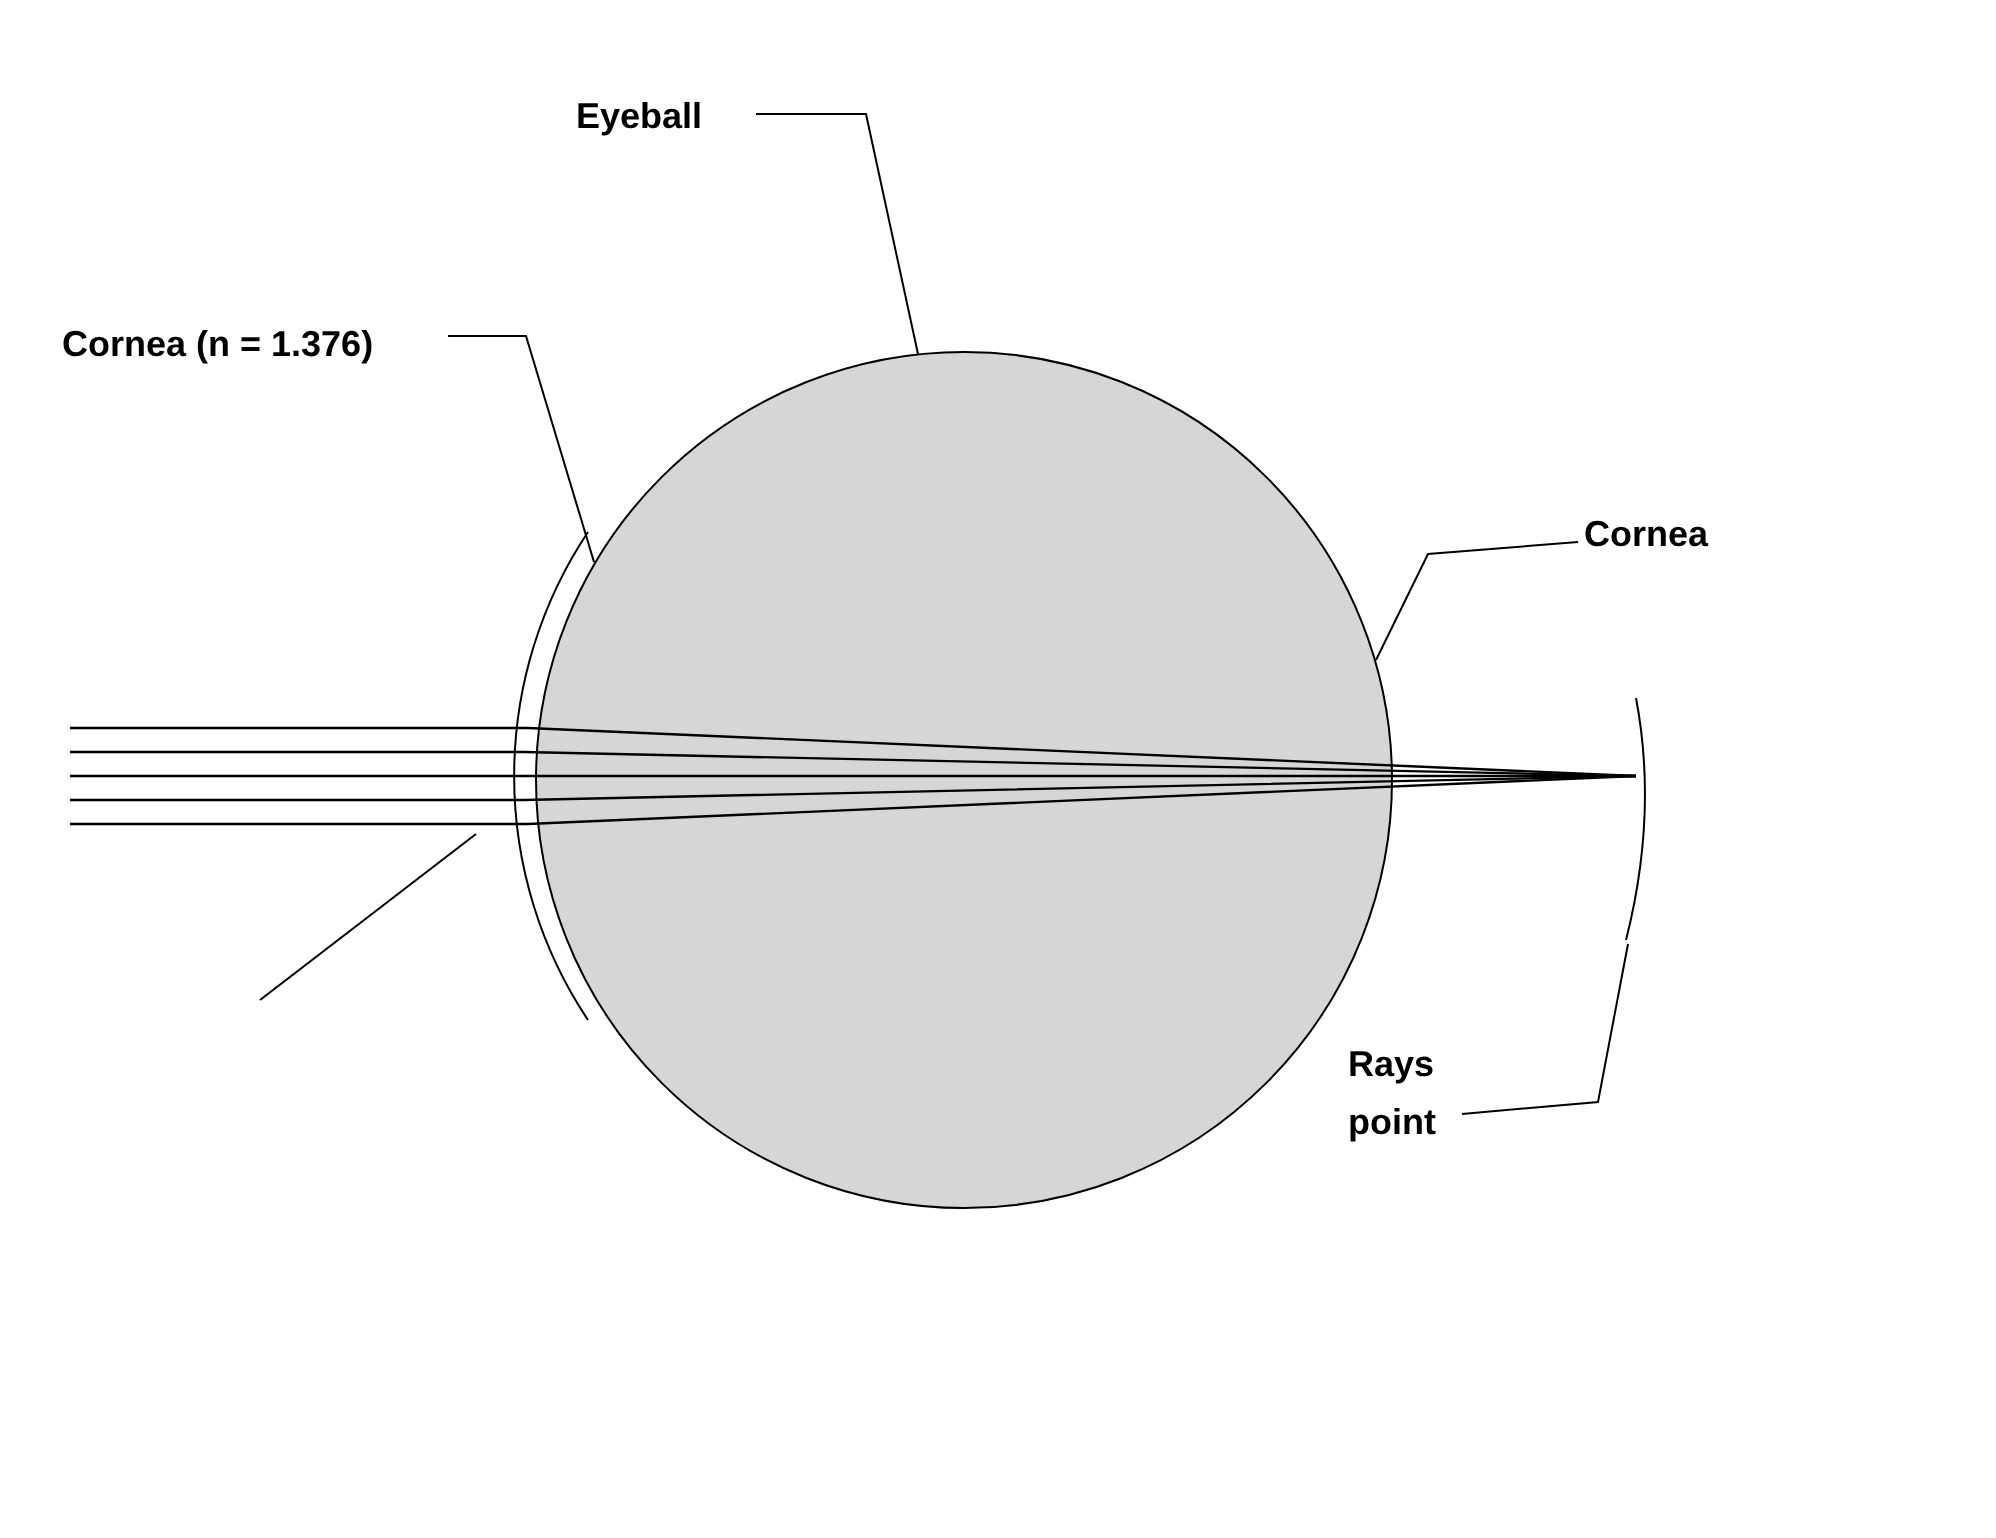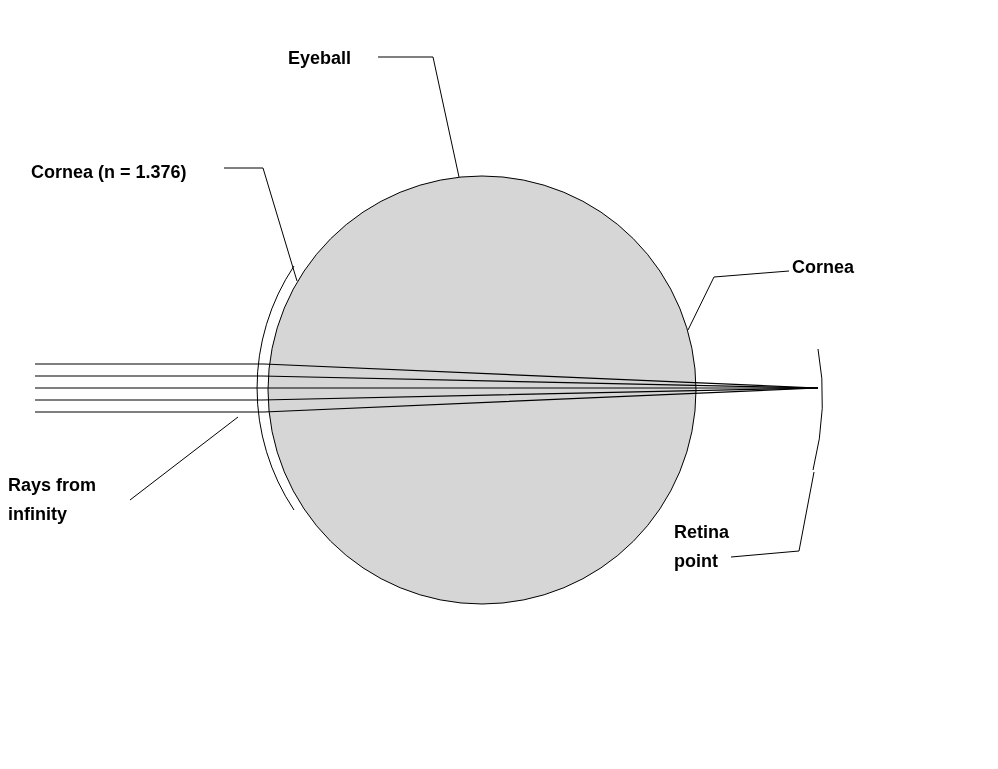--- a/index.html
+++ b/index.html
@@ -59,23 +59,19 @@
     <path d="M 130 500 L 238 417" fill="none" stroke="#000000" stroke-width="1"></path>
     <path d="M 731 557 L 799 551 L 814 472" fill="none" stroke="#000000" stroke-width="1"></path>
   </svg>
 
   <div class="label label-eyeball">Eyeball</div>
 
   <div class="label label-cornea">Cornea (n = 1.376)</div>
 
   <div class="label label-retina">Cornea</div>
 
-  <div class="label label-rays">
-    <div>Rays from</div>
-    <div>infinity</div>
-  </div>
 
   <div class="label label-focal">
-    <div>Retina</div>
+    <div>Rays</div>
     <div>point</div>
   </div>
 
 </div>
 
 </body></html>

